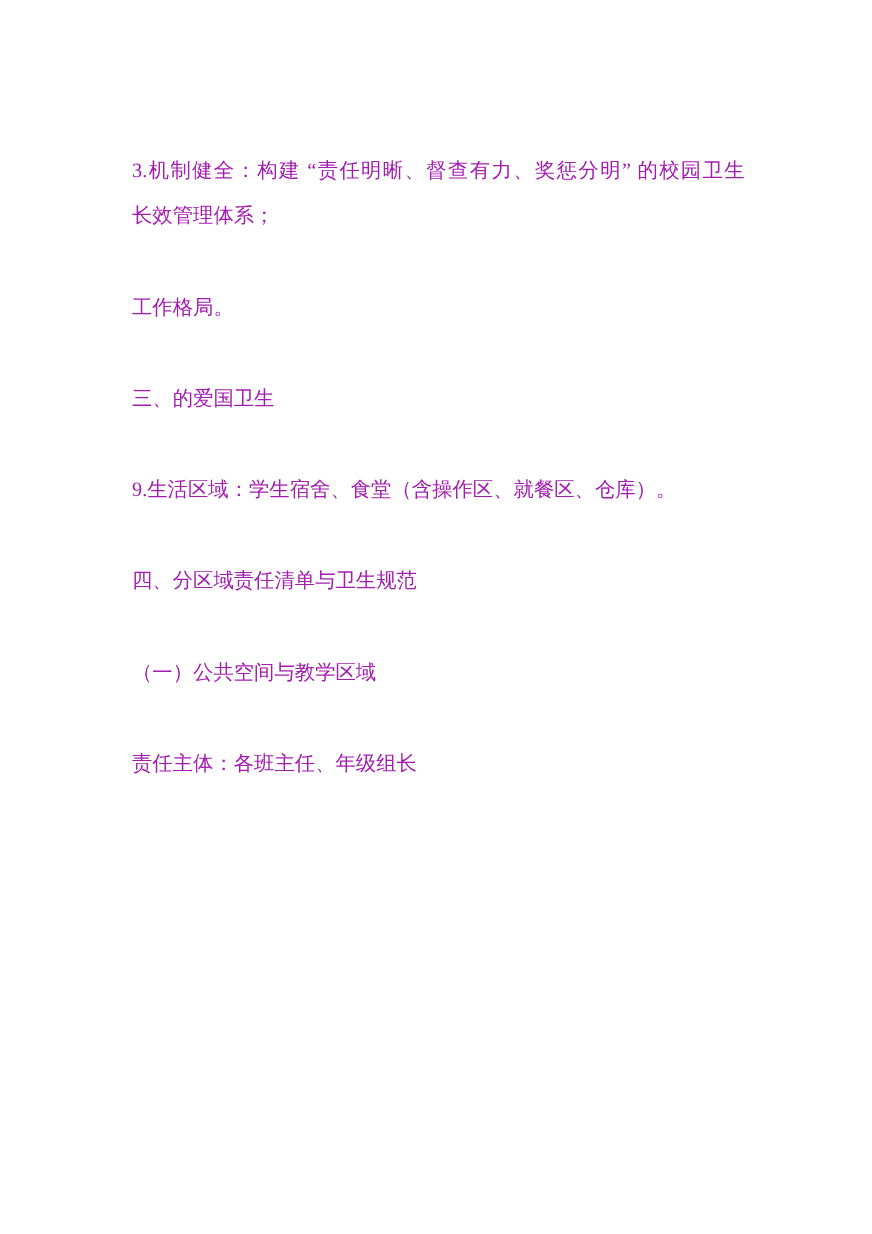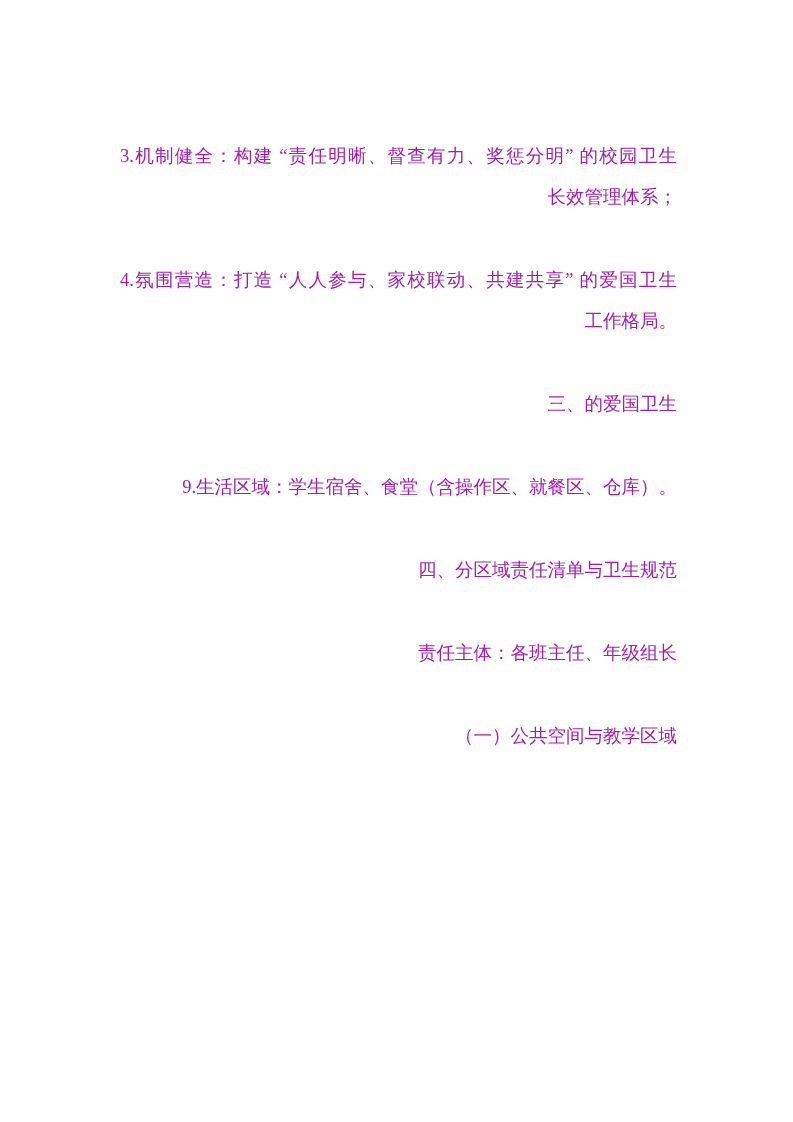--- a/index.html
+++ b/index.html
@@ -27,60 +27,59 @@
     font-size: 18.5px;
     line-height: 41px;
     margin: 0 0 42px 0;
     font-weight: 400;
     white-space: normal;
   }
   .para:last-child {
     margin-bottom: 0;
   }
   .line {
-    text-align: right;
+    text-align: left;
   }
   .line.justified {
     text-align: justify;
     text-align-last: justify;
   }
 </style>
 </head>
 <body>
 
 <div class="page">
   <div class="content">
 
     <div class="para">
       <div class="line justified">3.机制健全：构建 “责任明晰、督查有力、奖惩分明” 的校园卫生</div>
       <div class="line">长效管理体系；</div>
     </div>
 
     <div class="para">
-      <div class="line justified">4.氛围营造：打造 “人人参与、家校联动、共建共享” 的爱国卫生</div>
       <div class="line">工作格局。</div>
     </div>
 
     <div class="para">
       <div class="line">三、的爱国卫生</div>
     </div>
 
 
 
 
     <div class="para">
       <div class="line">9.生活区域：学生宿舍、食堂（含操作区、就餐区、仓库）。</div>
     </div>
 
     <div class="para">
       <div class="line">四、分区域责任清单与卫生规范</div>
     </div>
 
     <div class="para">
-      <div class="line">责任主体：各班主任、年级组长</div>
+      <div class="line">（一）公共空间与教学区域</div>
     </div>
 
     <div class="para">
-      <div class="line">（一）公共空间与教学区域</div>
+      <div class="line">责任主体：各班主任、年级组长</div>
     </div>
 
   </div>
 </div>
 
 </body></html>

